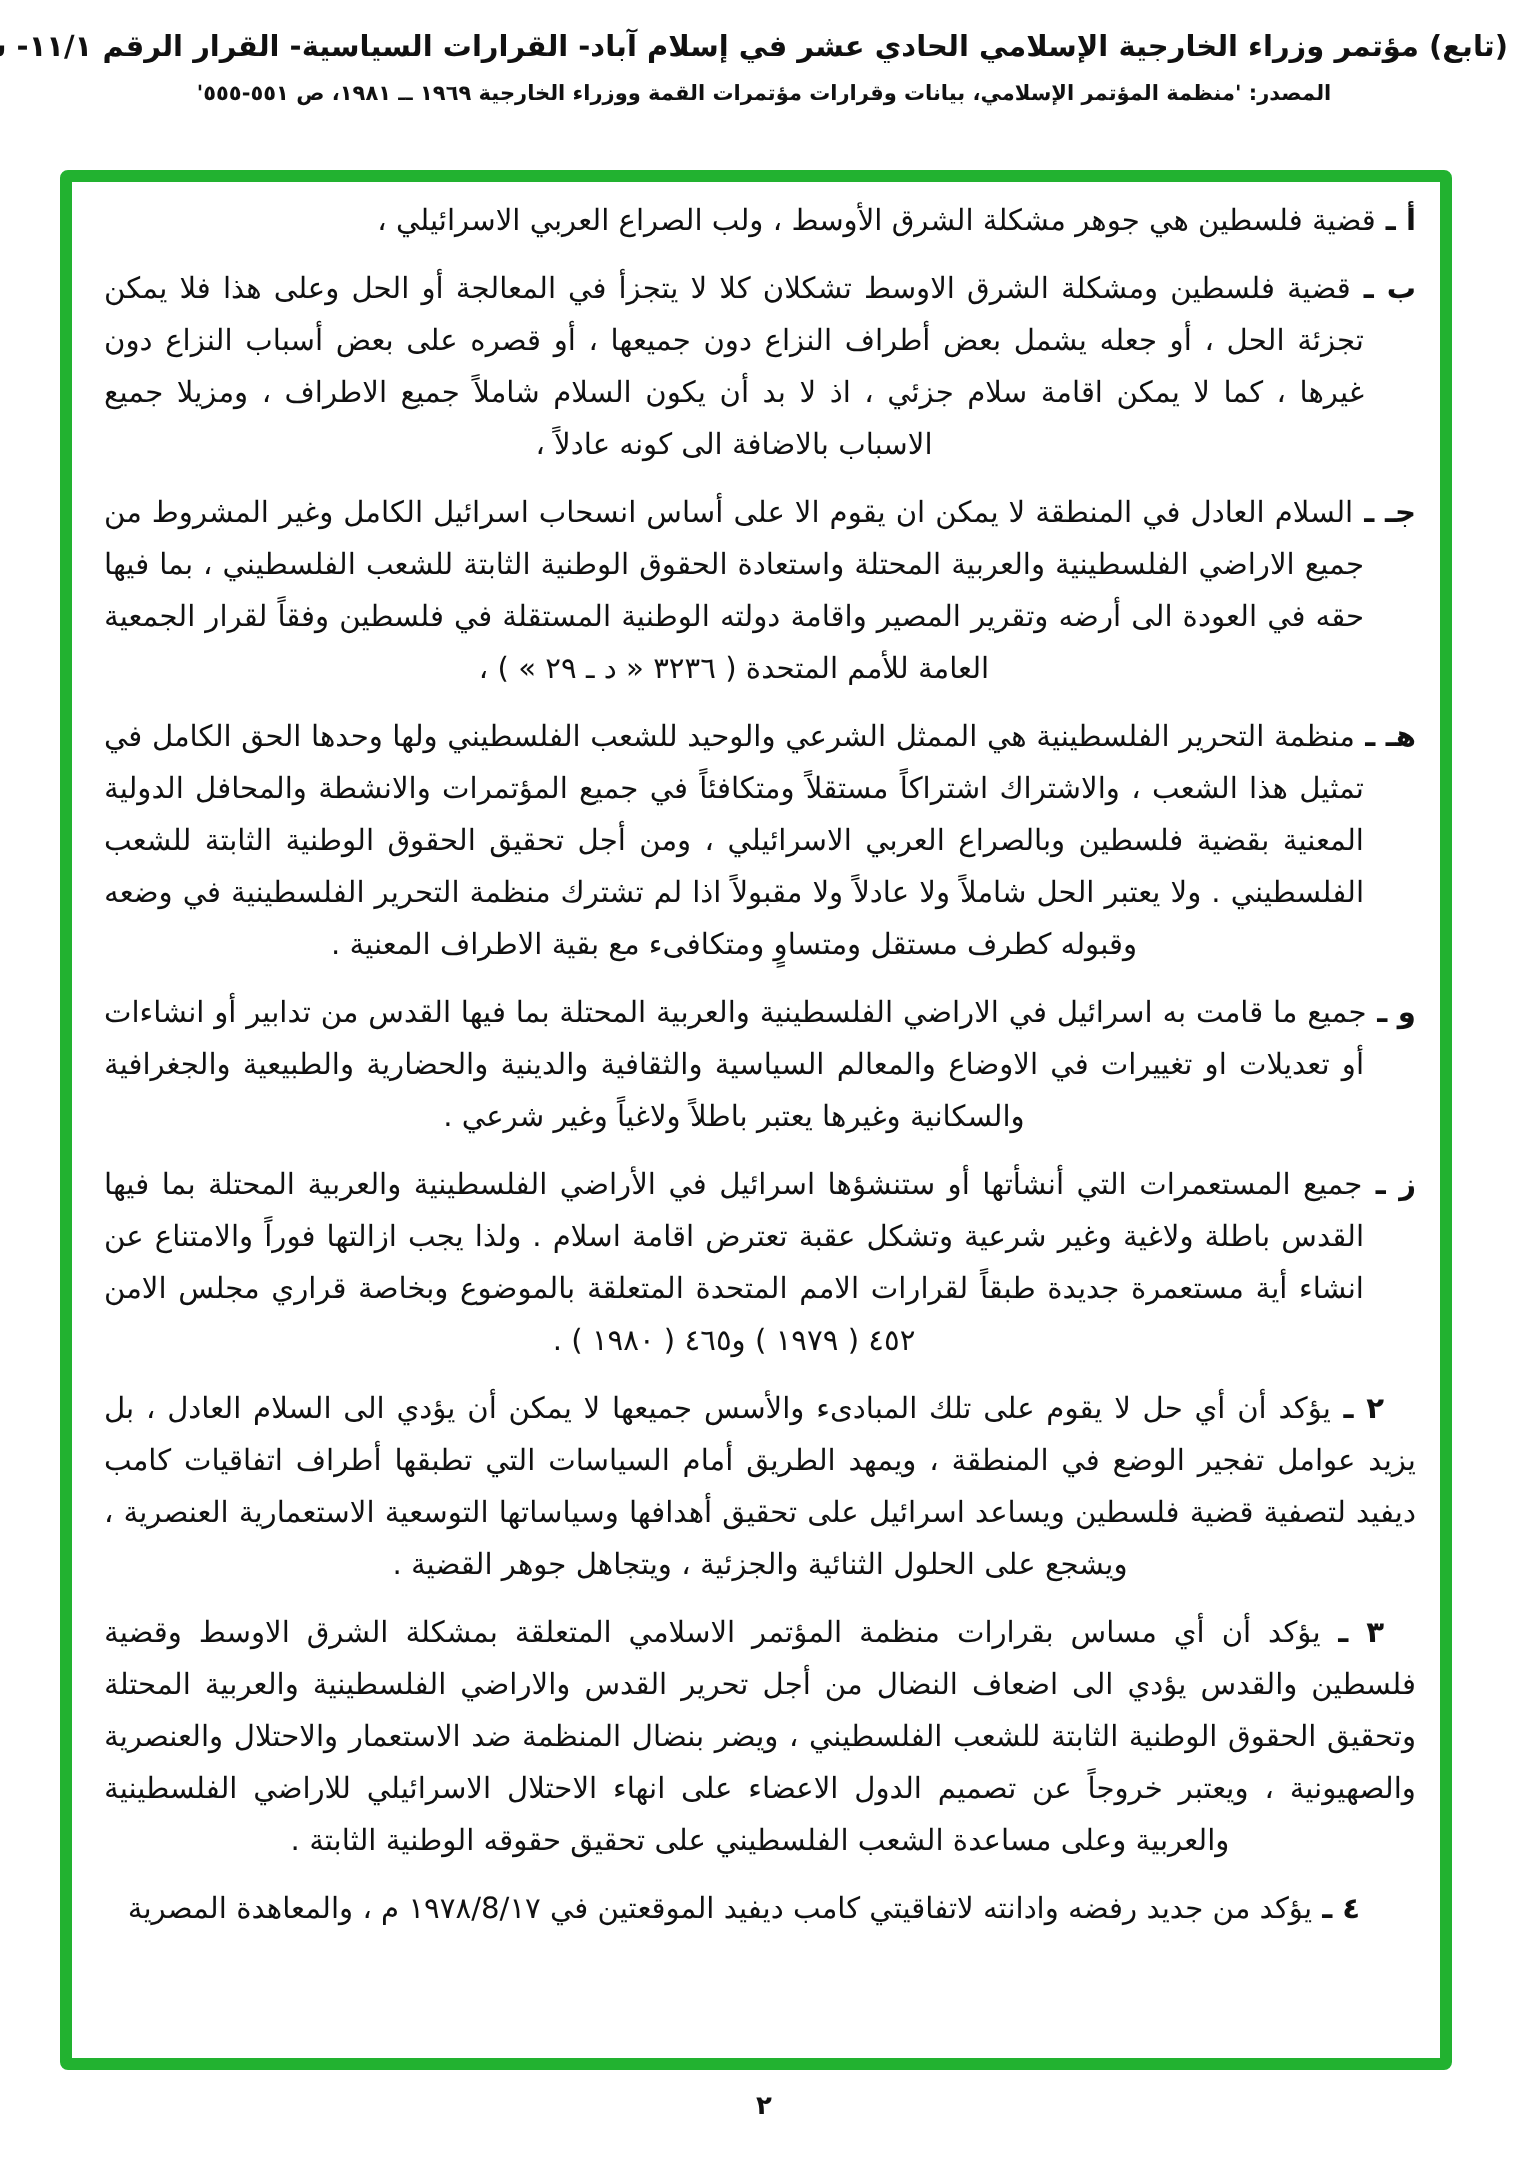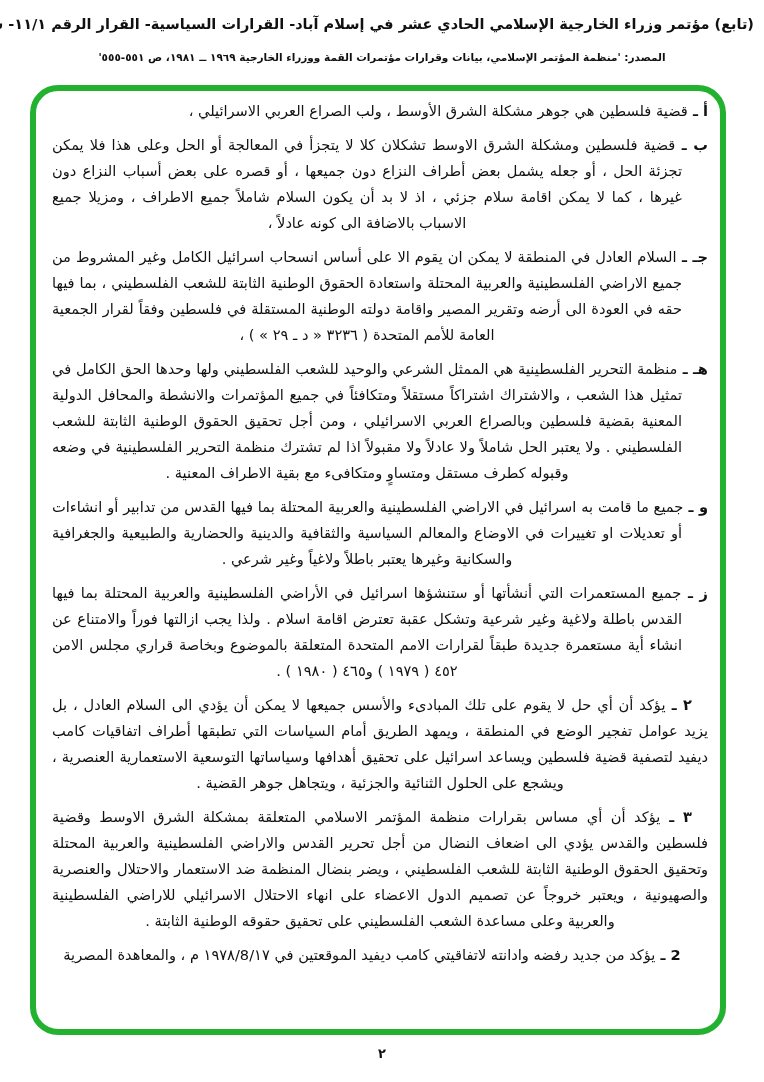--- a/index.html
+++ b/index.html
@@ -19,31 +19,31 @@
     text-align: right;
     font-weight: bold;
     font-size: 14.5px;
     letter-spacing: 0;
     white-space: nowrap;
   }
   .doc-source {
     text-align: center;
     font-weight: bold;
     font-size: 10.5px;
-    margin-top: 19px;
+    margin-top: 9px;
     white-space: nowrap;
   }
   .content-box {
     position: absolute;
     left: 30px;
     top: 85px;
     width: 696px;
     height: 950px;
     border: 6px solid #22b230;
-    border-radius: 28px;
+    border-radius: 4px;
     padding: 7px 12px 0 16px;
     direction: rtl;
     overflow: hidden;
     background: #ffffff;
   }
   .para {
     font-size: 14.6px;
     line-height: 26px;
     text-align: justify;
     text-align-last: center;
@@ -75,17 +75,17 @@
 <div class="content-box" style="border-color: rgb(34, 178, 48);">
   <div>
       <div class="para hang first"><span class="label">أ ـ </span><span>قضية فلسطين هي جوهر مشكلة الشرق الأوسط ، ولب الصراع العربي الاسرائيلي ،</span></div>
       <div class="para hang"><span class="label">ب ـ </span><span>قضية فلسطين ومشكلة الشرق الاوسط تشكلان كلا لا يتجزأ في المعالجة أو الحل وعلى هذا فلا يمكن تجزئة الحل ، أو جعله يشمل بعض أطراف النزاع دون جميعها ، أو قصره على بعض أسباب النزاع دون غيرها ، كما لا يمكن اقامة سلام جزئي ، اذ لا بد أن يكون السلام شاملاً جميع الاطراف ، ومزيلا جميع الاسباب بالاضافة الى كونه عادلاً ،</span></div>
       <div class="para hang"><span class="label">جـ ـ </span><span>السلام العادل في المنطقة لا يمكن ان يقوم الا على أساس انسحاب اسرائيل الكامل وغير المشروط من جميع الاراضي الفلسطينية والعربية المحتلة واستعادة الحقوق الوطنية الثابتة للشعب الفلسطيني ، بما فيها حقه في العودة الى أرضه وتقرير المصير واقامة دولته الوطنية المستقلة في فلسطين وفقاً لقرار الجمعية العامة للأمم المتحدة ( ٣٢٣٦ « د ـ ٢٩ » ) ،</span></div>
       <div class="para hang"><span class="label">هـ ـ </span><span>منظمة التحرير الفلسطينية هي الممثل الشرعي والوحيد للشعب الفلسطيني ولها وحدها الحق الكامل في تمثيل هذا الشعب ، والاشتراك اشتراكاً مستقلاً ومتكافئاً في جميع المؤتمرات والانشطة والمحافل الدولية المعنية بقضية فلسطين وبالصراع العربي الاسرائيلي ، ومن أجل تحقيق الحقوق الوطنية الثابتة للشعب الفلسطيني . ولا يعتبر الحل شاملاً ولا عادلاً ولا مقبولاً اذا لم تشترك منظمة التحرير الفلسطينية في وضعه وقبوله كطرف مستقل ومتساوٍ ومتكافىء مع بقية الاطراف المعنية .</span></div>
       <div class="para hang"><span class="label">و ـ </span><span>جميع ما قامت به اسرائيل في الاراضي الفلسطينية والعربية المحتلة بما فيها القدس من تدابير أو انشاءات أو تعديلات او تغييرات في الاوضاع والمعالم السياسية والثقافية والدينية والحضارية والطبيعية والجغرافية والسكانية وغيرها يعتبر باطلاً ولاغياً وغير شرعي .</span></div>
       <div class="para hang"><span class="label">ز ـ </span><span>جميع المستعمرات التي أنشأتها أو ستنشؤها اسرائيل في الأراضي الفلسطينية والعربية المحتلة بما فيها القدس باطلة ولاغية وغير شرعية وتشكل عقبة تعترض اقامة اسلام . ولذا يجب ازالتها فوراً والامتناع عن انشاء أية مستعمرة جديدة طبقاً لقرارات الامم المتحدة المتعلقة بالموضوع وبخاصة قراري مجلس الامن ٤٥٢ ( ١٩٧٩ ) و٤٦٥ ( ١٩٨٠ ) .</span></div>
       <div class="para num"><span class="label">٢ ـ </span><span>يؤكد أن أي حل لا يقوم على تلك المبادىء والأسس جميعها لا يمكن أن يؤدي الى السلام العادل ، بل يزيد عوامل تفجير الوضع في المنطقة ، ويمهد الطريق أمام السياسات التي تطبقها أطراف اتفاقيات كامب ديفيد لتصفية قضية فلسطين ويساعد اسرائيل على تحقيق أهدافها وسياساتها التوسعية الاستعمارية العنصرية ، ويشجع على الحلول الثنائية والجزئية ، ويتجاهل جوهر القضية .</span></div>
       <div class="para num"><span class="label">٣ ـ </span><span>يؤكد أن أي مساس بقرارات منظمة المؤتمر الاسلامي المتعلقة بمشكلة الشرق الاوسط وقضية فلسطين والقدس يؤدي الى اضعاف النضال من أجل تحرير القدس والاراضي الفلسطينية والعربية المحتلة وتحقيق الحقوق الوطنية الثابتة للشعب الفلسطيني ، ويضر بنضال المنظمة ضد الاستعمار والاحتلال والعنصرية والصهيونية ، ويعتبر خروجاً عن تصميم الدول الاعضاء على انهاء الاحتلال الاسرائيلي للاراضي الفلسطينية والعربية وعلى مساعدة الشعب الفلسطيني على تحقيق حقوقه الوطنية الثابتة .</span></div>
-      <div class="para num"><span class="label">2 ـ </span><span>يؤكد من جديد رفضه وادانته لاتفاقيتي كامب ديفيد الموقعتين في ١٩٧٨/8/١٧ م ، والمعاهدة المصرية</span></div>
+      <div class="para num"><span class="label">٤ ـ </span><span>يؤكد من جديد رفضه وادانته لاتفاقيتي كامب ديفيد الموقعتين في ١٩٧٨/8/١٧ م ، والمعاهدة المصرية</span></div>
     </div>
 </div>
 
 <div class="page-number">٢</div>
 
 </body></html>

